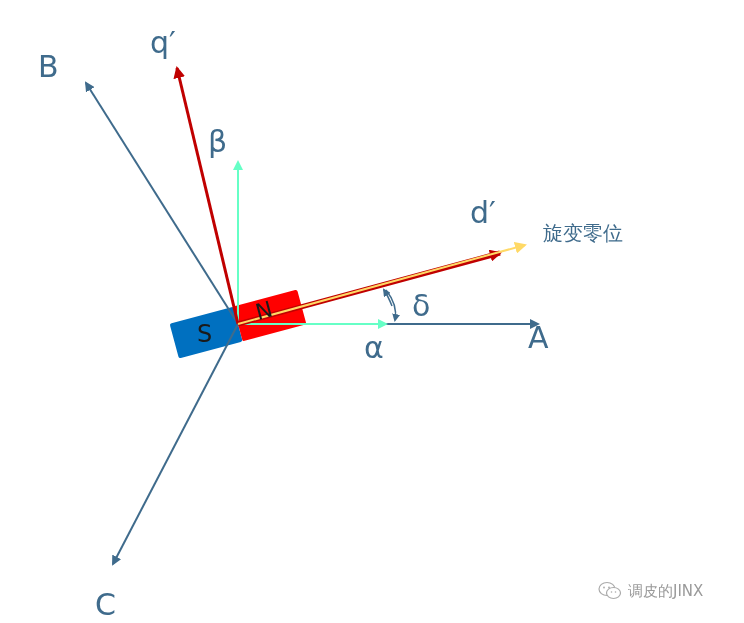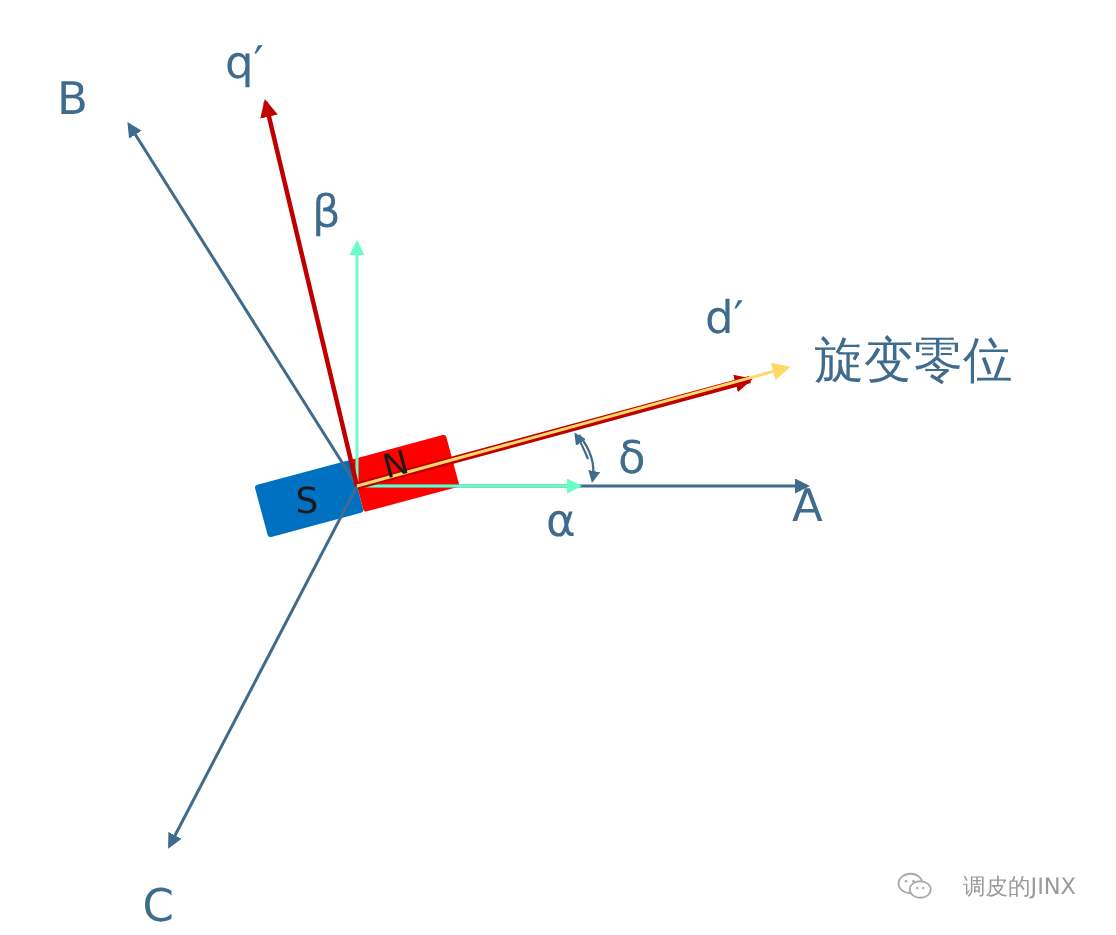--- a/index.html
+++ b/index.html
@@ -1,21 +1,21 @@
 <!DOCTYPE html>
 <html><head>
 <meta charset="utf-8">
 <style>
   html, body { margin:0; padding:0; background:#ffffff; }
   body { width:744px; height:623px; position:relative; overflow:hidden; font-family:"DejaVu Sans", sans-serif; }
   svg { position:absolute; left:0; top:0; }
   .lbl { position:absolute; color:#3f6b8c; line-height:1; white-space:nowrap; }
   .lbl-big { font-size:30px; }
-  .lbl-cn { font-size:33px; }
-  .watermark { position:absolute; left:598px; top:581px; display:flex; align-items:center; gap:20px; color:#9a9a9a; font-size:15px; }
+  .lbl-cn { font-size:20px; }
+  .watermark { position:absolute; left:598px; top:581px; display:flex; align-items:center; gap:6px; color:#9a9a9a; font-size:15px; }
 </style>
 </head>
 <body>
 
 <svg width="744" height="623" viewBox="0 0 744 623">
   <defs>
     <marker id="ah-blue" markerWidth="10" markerHeight="10" refX="8" refY="5" orient="auto" markerUnits="userSpaceOnUse">
       <path d="M0,0 L10,5 L0,10 Z" fill="#3f6b8c"></path>
     </marker>
     <marker id="ah-green" markerWidth="10" markerHeight="10" refX="8" refY="5" orient="auto" markerUnits="userSpaceOnUse">

